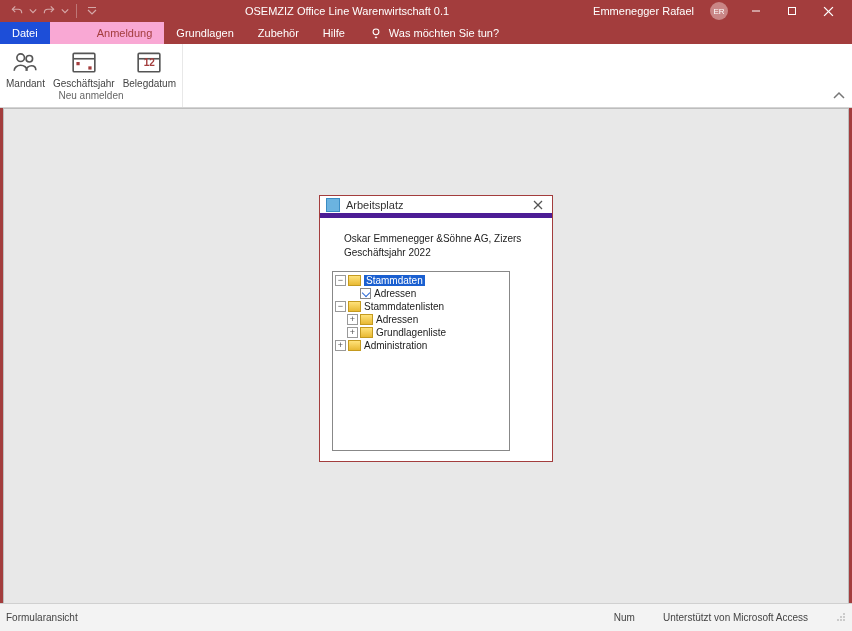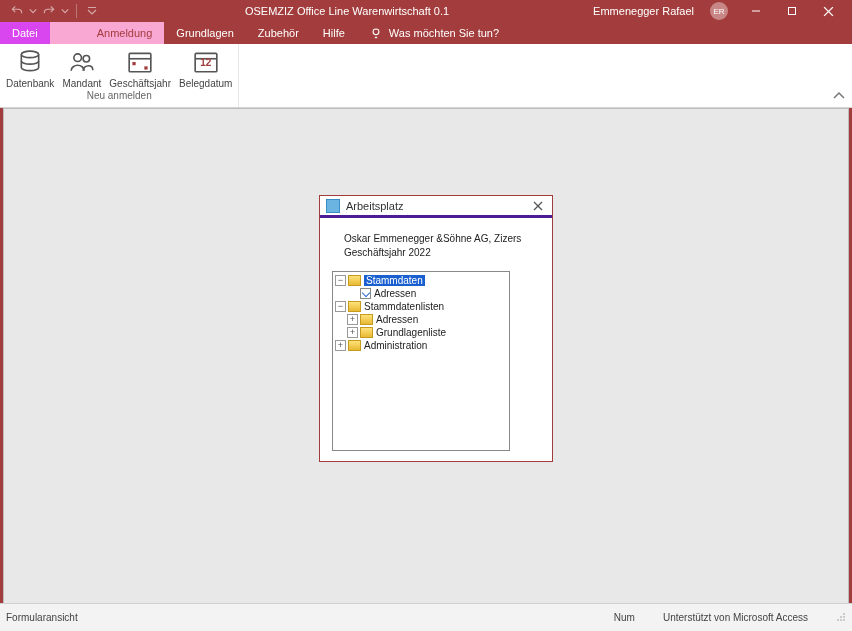--- a/index.html
+++ b/index.html
@@ -14,40 +14,40 @@
 .title-right { display: flex; align-items: center; gap: 10px; padding-right: 6px; }
 .win-btns { display: flex; align-items: center; }
 .win-btn { width: 36px; height: 22px; display: flex; align-items: center; justify-content: center; }
 .win-btn svg { stroke: #fff; }
 .user-area { display: flex; align-items: center; gap: 16px; }
 .avatar { width: 18px; height: 18px; border-radius: 50%; background: #c98686; display: flex; align-items: center; justify-content: center; font-size: 8px; color: #fff; text-align: right; }
 
 
 .tabrow { height: 22px; background: #a33d3d; display: flex; align-items: stretch; color: #fff; font-size: 11px; }
 .tab { padding: 0 12px; display: flex; align-items: center; cursor: default; }
-.tab.file { background: #d946ef; }
+.tab.file { background: #1d4ed8; }
 .tab.active { background: #f9a8d4; color: #a33d3d; padding-left: 47px; }
 .search-tab { display: flex; align-items: center; gap: 6px; padding-left: 12px; }
 .bulb { width: 14px; height: 14px; }
 
 
 .ribbon { height: 64px; background: #fff; border-bottom: 1px solid #d4d4d4; display: flex; position: relative; }
 .ribbon-group { display: flex; flex-direction: column; align-items: center; border-right: 1px solid #e8e8e8; padding: 2px 2px 0 2px; }
 .ribbon-row { display: flex; }
 .ribbon-btn { display: flex; flex-direction: column; align-items: center; justify-content: flex-start; padding: 2px 4px 0 4px; font-size: 10px; color: #444; gap: 2px; }
 .ribbon-btn .icon { width: 28px; height: 28px; display: flex; align-items: center; justify-content: center; }
 .group-label { font-size: 10px; color: #666; padding: 1px 0 2px 0; text-align: center; }
 .ribbon-collapse { position: absolute; right: 6px; bottom: 2px; }
 
 
 .workarea { position: absolute; top: 108px; left: 3px; right: 3px; bottom: 16px; background: #e8e8e8; border: 1px solid #bdbdbd; }
 
 
 .dialog { position: absolute; width: 234px; left: 319px; top: 195px; background: #fff; border: 1px solid #a33d3d; }
-.dlg-title { height: 22px; display: flex; align-items: center; padding: 0 6px; font-size: 11px; color: #333; border-bottom: 3px solid #4c1d95; }
+.dlg-title { height: 22px; display: flex; align-items: center; padding: 0 6px; font-size: 11px; color: #333; border-bottom: 5px solid #4c1d95; }
 .dlg-title .icon { width: 14px; height: 14px; margin-right: 6px; background: #6bb3e0; border: 1px solid #3a8cc4; }
 .dlg-close { margin-left: auto; width: 16px; height: 16px; display: flex; align-items: center; justify-content: center; }
 .dlg-body { padding: 14px 10px 10px 24px; font-size: 10px; color: #222; }
 .dlg-body p { line-height: 1.35; }
 .tree { margin-top: 12px; margin-left: -12px; border: 1px solid #888; background: #fff; height: 180px; overflow: hidden; width: 178px; }
 .node { display: flex; align-items: center; height: 13px; font-size: 10px; }
 .exp { width: 11px; height: 11px; border: 1px solid #999; display: flex; align-items: center; justify-content: center; font-size: 9px; line-height: 1; color: #555; margin-right: 2px; background: #fff; }
 .exp.blank { border: none; background: transparent; }
 .folder { width: 13px; height: 11px; background: linear-gradient(#ffe27a,#e8b933); border: 1px solid #c49a1f; margin-right: 3px; }
 .doc { width: 11px; height: 11px; background: #fff; border: 1px solid #888; margin-right: 3px; position: relative; }
@@ -150,30 +150,20 @@
     <span>Was möchten Sie tun?</span>
   </div>
 </div>
 
 <div class="ribbon">
   <div class="ribbon-group">
     <div class="ribbon-row">
       <div class="ribbon-btn">
         <div class="icon">
           <svg width="26" height="26" viewBox="0 0 24 24" fill="none" stroke="#555" stroke-width="1.5">
-              <ellipse cx="12" cy="5" rx="8" ry="3"></ellipse>
-              <path d="M4 5v6c0 1.7 3.6 3 8 3s8-1.3 8-3V5"></path>
-              <path d="M4 11v6c0 1.7 3.6 3 8 3s8-1.3 8-3v-6"></path>
-            </svg>
-        </div>
-        <span>Datenbank</span>
-      </div>
-      <div class="ribbon-btn">
-        <div class="icon">
-          <svg width="26" height="26" viewBox="0 0 24 24" fill="none" stroke="#555" stroke-width="1.5">
               <circle cx="8" cy="8" r="3.5"></circle>
               <circle cx="16" cy="9" r="3"></circle>
               <path d="M2 20c0-3 3-5 6-5s6 2 6 5"></path>
               <path d="M13 20c0-2.5 2.5-4.5 5-4.5s4 1.5 4 4"></path>
             </svg>
         </div>
         <span>Mandant</span>
       </div>
       <div class="ribbon-btn">
         <div class="icon">

